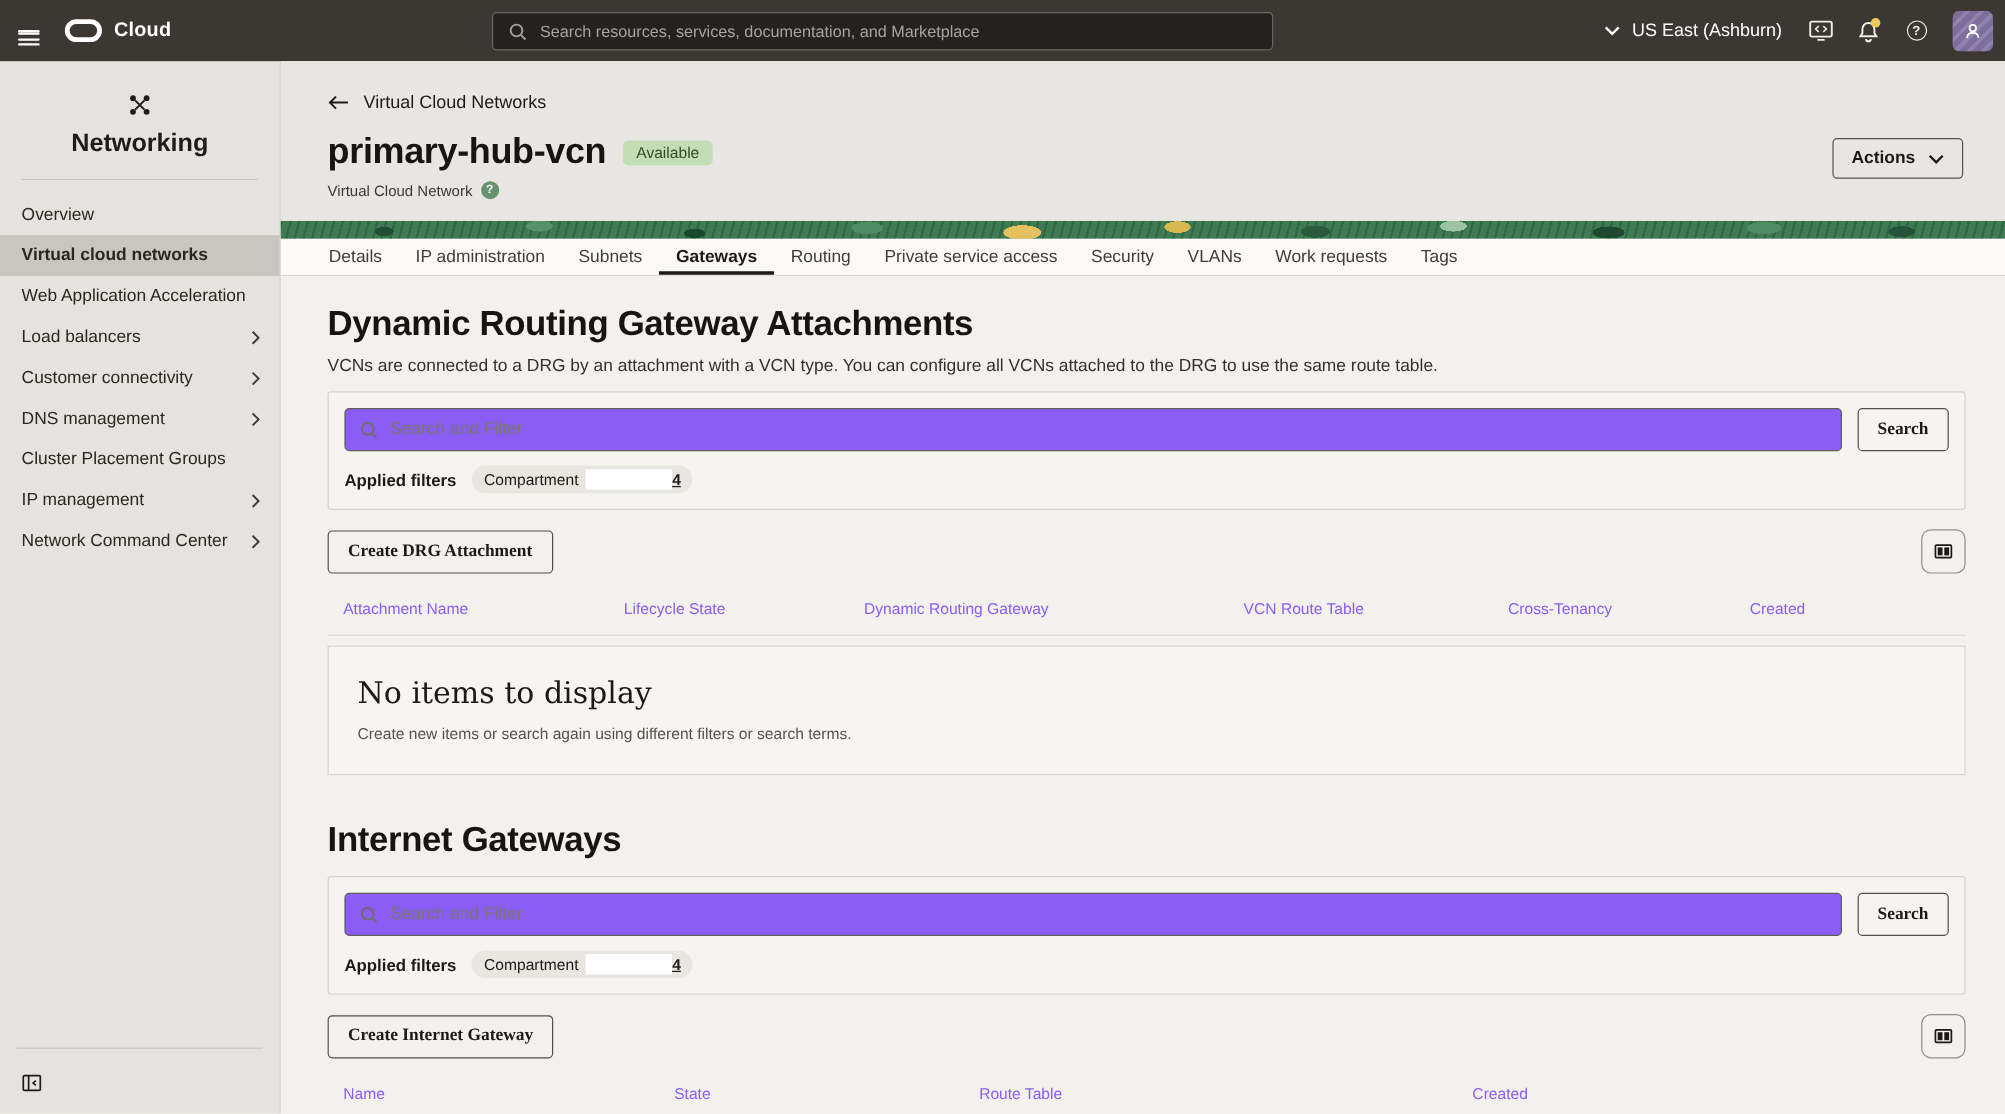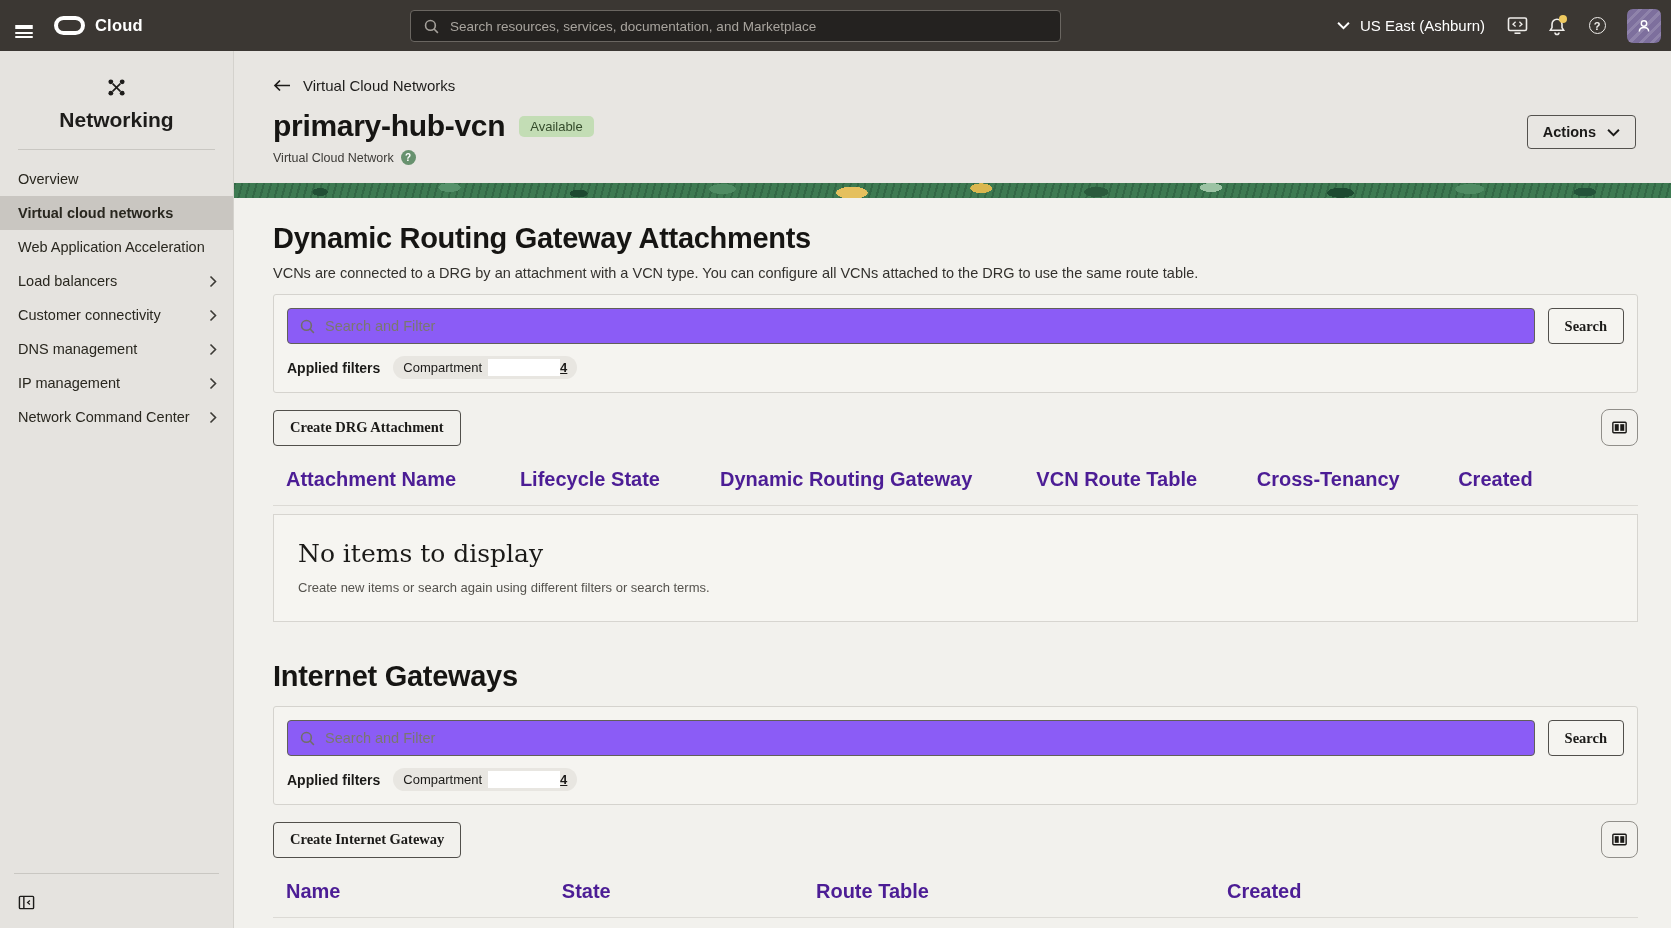--- a/index.html
+++ b/index.html
@@ -80,21 +80,21 @@
   .btn { height:36px; padding:0 16px; background:transparent; border:1px solid #514f4b; border-radius:4px; font-size:14.5px; font-weight:600; color:#1b1a18; font-family:Liberation Serif, serif; cursor:pointer; }
   .filters-row { margin-top:12px; display:flex; align-items:center; gap:13px; }
   .af-label { font-size:14px; font-weight:700; color:#1b1a18; }
   .chip { display:inline-flex; align-items:center; background:#e8e6e1; border-radius:12px; height:23px; padding:0 10px; font-size:13px; color:#1b1a18; cursor:default; }
   .redact { width:72px; height:17px; background:#ffffff; display:inline-block; margin-left:6px; }
   .chip-link { font-weight:700; text-decoration:underline; color:#1b1a18; cursor:pointer; }
   .toolbar { margin-top:16px; display:flex; justify-content:space-between; align-items:center; }
   .icon-btn { width:37px; height:37px; border:1px solid #908e89; border-radius:8px; background:transparent; display:grid; place-items:center; color:#1b1a18; cursor:pointer; }
   .table { margin-top:16px; }
   .thead { display:flex; padding:6px 0 14px 13px; border-bottom:1px solid #dcdad5; }
-  .th { font-size:20px; font-weight:700; color:#4c1d95; white-space:nowrap; }
+  .th { font-size:13px; font-weight:400; color:#8b5cf6; white-space:nowrap; }
   .t1 .th:nth-child(1){width:17.3%;} .t1 .th:nth-child(2){width:14.8%;} .t1 .th:nth-child(3){width:23.4%;}
   .t1 .th:nth-child(4){width:16.3%;} .t1 .th:nth-child(5){width:14.9%;} .t1 .th:nth-child(6){width:13.3%;}
   .t2 .th:nth-child(1){width:20.4%;} .t2 .th:nth-child(2){width:18.8%;} .t2 .th:nth-child(3){width:30.4%;} .t2 .th:nth-child(4){width:30.4%;}
   .empty-box { margin-top:8px; border:1px solid #d7d5d0; background:#f6f5f1; padding:24px 24px 26px; }
   .empty-title { font-family:"DejaVu Serif", serif; font-size:25px; color:#1b1a18; }
   .empty-sub { margin-top:12px; font-size:13px; color:#55534e; }
   svg { display:block; }
 </style>
 </head>
 <body>
@@ -193,20 +193,23 @@
             </svg>
           </span>
         </a>
       <a class="sb-item">
           <span>DNS management</span>
         <span class="chev">
             <svg width="8" height="13" viewBox="0 0 8 13">
               <path d="M1.5 1.5 L6.5 6.5 L1.5 11.5" fill="none" stroke="currentColor" stroke-width="1.6"></path>
             </svg>
           </span>
+        </a>
+      <a class="sb-item">
+          <span>Cluster Placement Groups</span>
         </a>
       <a class="sb-item">
           <span>IP management</span>
         <span class="chev">
             <svg width="8" height="13" viewBox="0 0 8 13">
               <path d="M1.5 1.5 L6.5 6.5 L1.5 11.5" fill="none" stroke="currentColor" stroke-width="1.6"></path>
             </svg>
           </span>
         </a>
       <a class="sb-item">
@@ -249,20 +252,32 @@
       <button class="actions-btn">
         <span>Actions</span>
         <svg width="13" height="9" viewBox="0 0 12 8">
             <path d="M1 1.5 L6 6.5 L11 1.5" fill="none" stroke="currentColor" stroke-width="1.8"></path>
           </svg>
       </button>
     </div>
 
     <div class="banner"></div>
 
+    <div class="tabs">
+      <a class="tab">Details</a>
+      <a class="tab">IP administration</a>
+      <a class="tab">Subnets</a>
+      <a class="tab active">Gateways</a>
+      <a class="tab">Routing</a>
+      <a class="tab">Private service access</a>
+      <a class="tab">Security</a>
+      <a class="tab">VLANs</a>
+      <a class="tab">Work requests</a>
+      <a class="tab">Tags</a>
+    </div>
 
     <div class="content">
 
       <section>
         <h2 class="sec-title">Dynamic Routing Gateway Attachments</h2>
         <p class="sec-desc">VCNs are connected to a DRG by an attachment with a VCN type. You can configure all VCNs attached to the DRG to use the same route table.</p>
         <div class="filter-panel">
           <div class="search-row">
             <div class="search-box">
               <svg width="17" height="17" viewBox="0 0 16 16">

